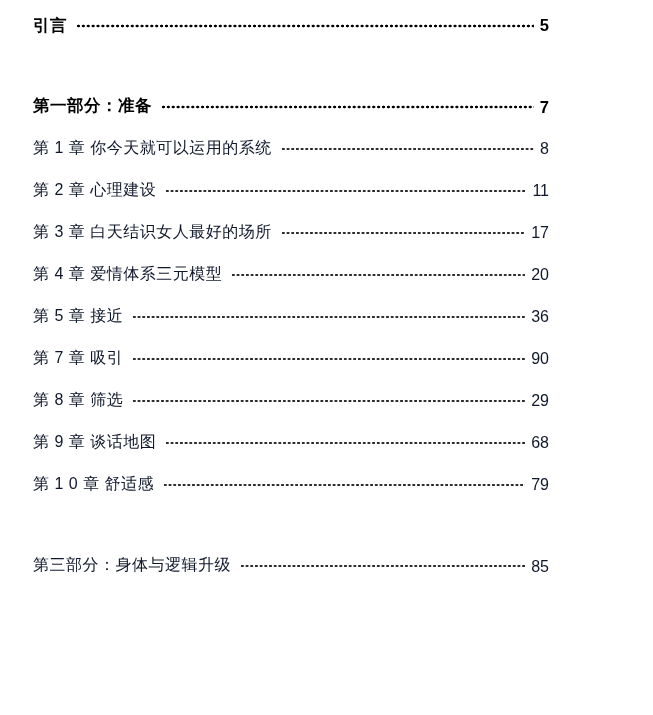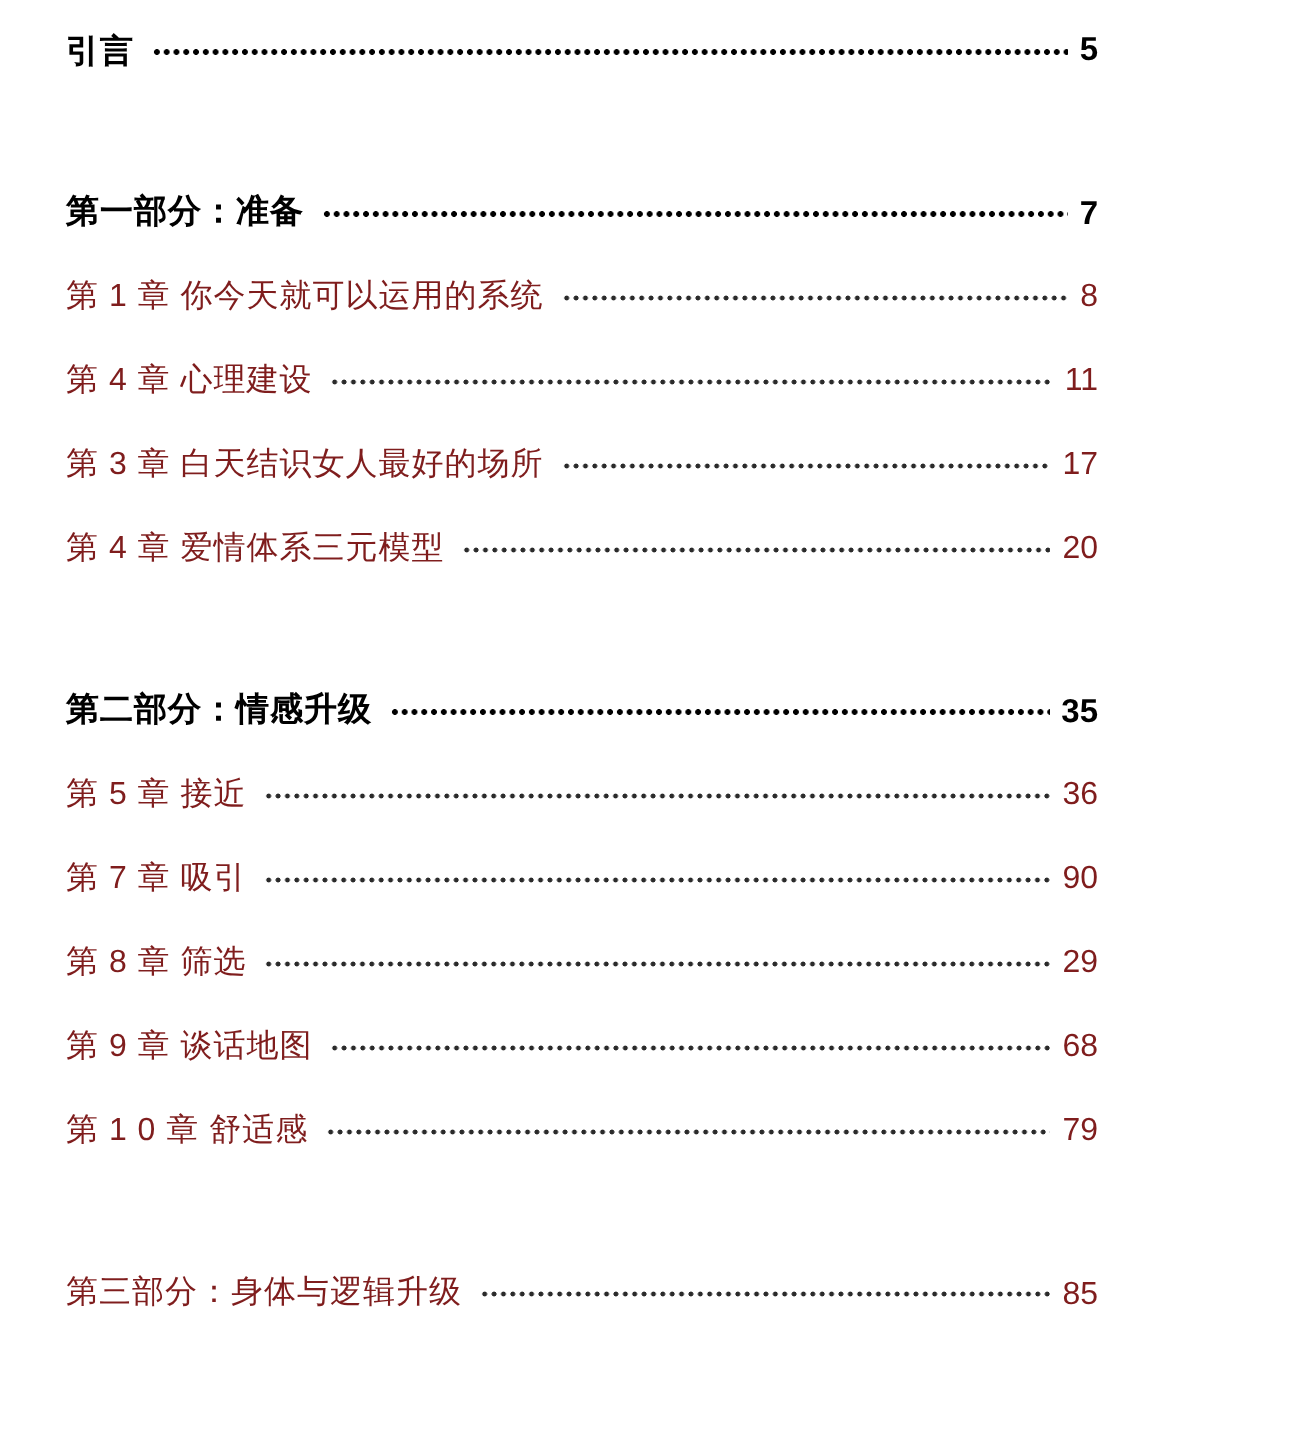--- a/index.html
+++ b/index.html
@@ -16,21 +16,21 @@
   .toc {
     padding: 15px 13px 0 33px;
     box-sizing: border-box;
     width: 562px;
   }
   .toc-row {
     display: flex;
     align-items: center;
     height: 21px;
     font-size: 16px;
-    color: #7f1d1d;
+    color: #0f172a;
     margin-top: 21px;
   }
   .toc-row.gap-first { margin-top: 0; }
   .toc-row.gap-large { margin-top: 60px; align-items: flex-end; }
   .toc-row.bold {
     font-weight: bold;
     color: #000000;
     font-size: 16.5px;
   }
   .toc-label {
@@ -73,42 +73,37 @@
     <span class="toc-page-num">7</span>
   </div>
 
   <div class="toc-row gap-normal">
     <span class="toc-label">第 1 章 你今天就可以运用的系统</span>
     <span class="dot-leader"></span>
     <span class="toc-page-num">8</span>
   </div>
 
   <div class="toc-row gap-normal">
-    <span class="toc-label">第 4 章 心理建设</span>
+    <span class="toc-label">第 2 章 心理建设</span>
     <span class="dot-leader"></span>
     <span class="toc-page-num">11</span>
   </div>
 
   <div class="toc-row gap-normal">
     <span class="toc-label">第 3 章 白天结识女人最好的场所</span>
     <span class="dot-leader"></span>
     <span class="toc-page-num">17</span>
   </div>
 
   <div class="toc-row gap-normal">
     <span class="toc-label">第 4 章 爱情体系三元模型</span>
     <span class="dot-leader"></span>
     <span class="toc-page-num">20</span>
   </div>
 
-  <div class="toc-row gap-large bold">
-    <span class="toc-label">第二部分：情感升级</span>
-    <span class="dot-leader"></span>
-    <span class="toc-page-num">35</span>
-  </div>
 
   <div class="toc-row gap-normal">
     <span class="toc-label">第 5 章 接近</span>
     <span class="dot-leader"></span>
     <span class="toc-page-num">36</span>
   </div>
 
 
   <div class="toc-row gap-normal">
     <span class="toc-label">第 7 章 吸引</span>

